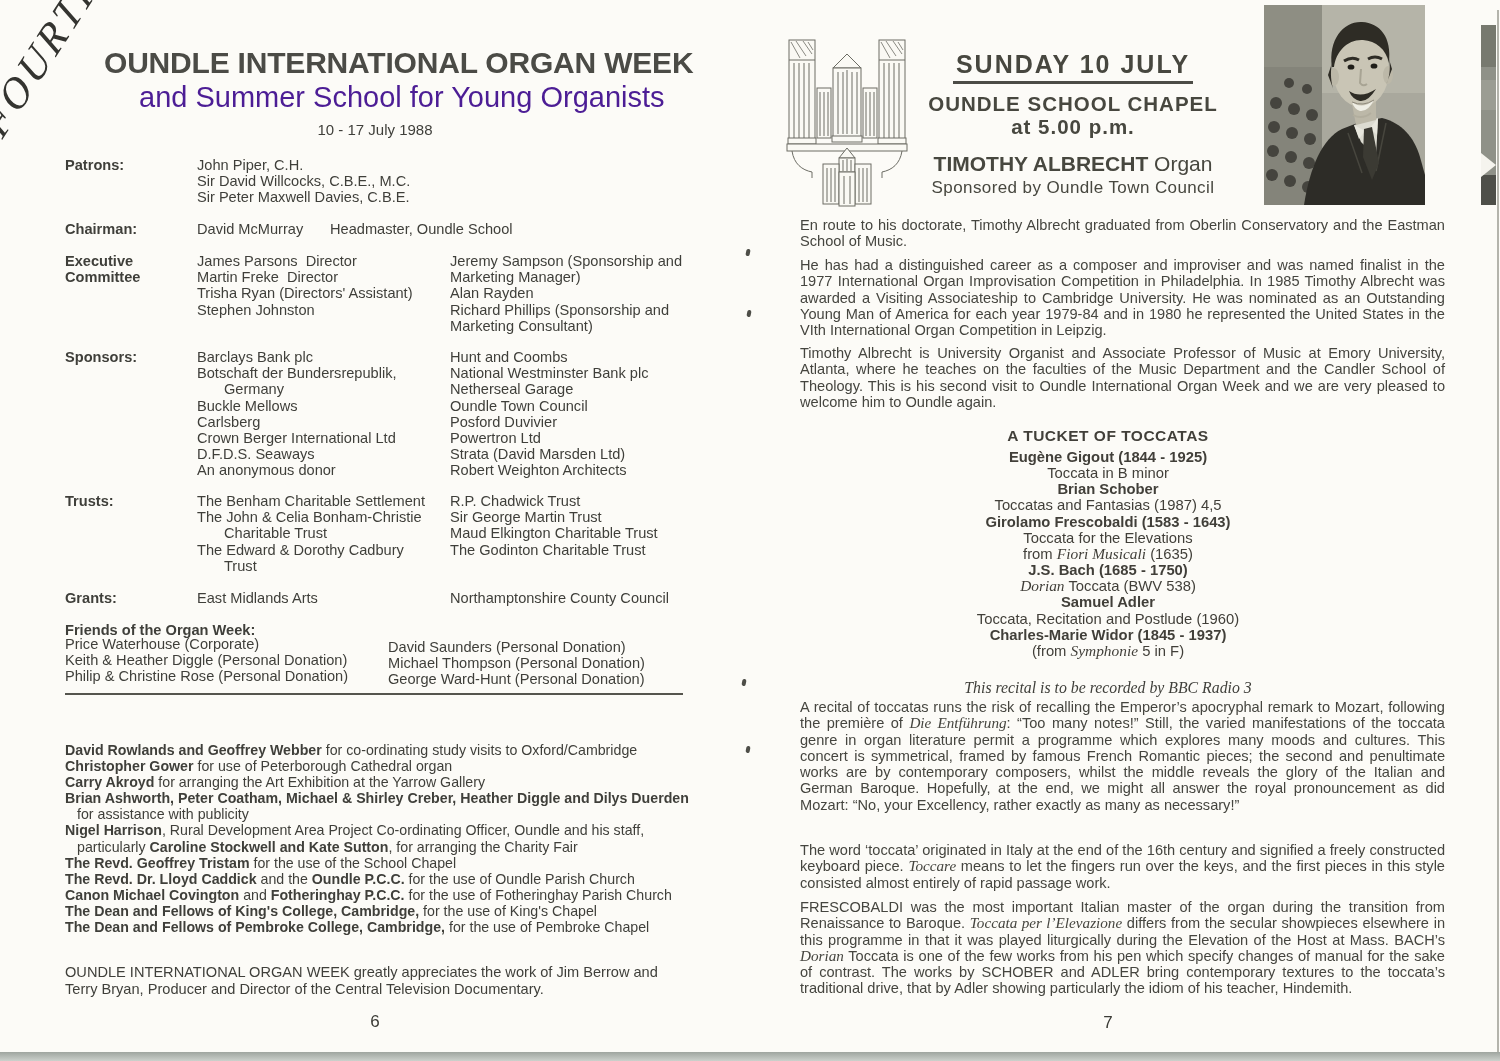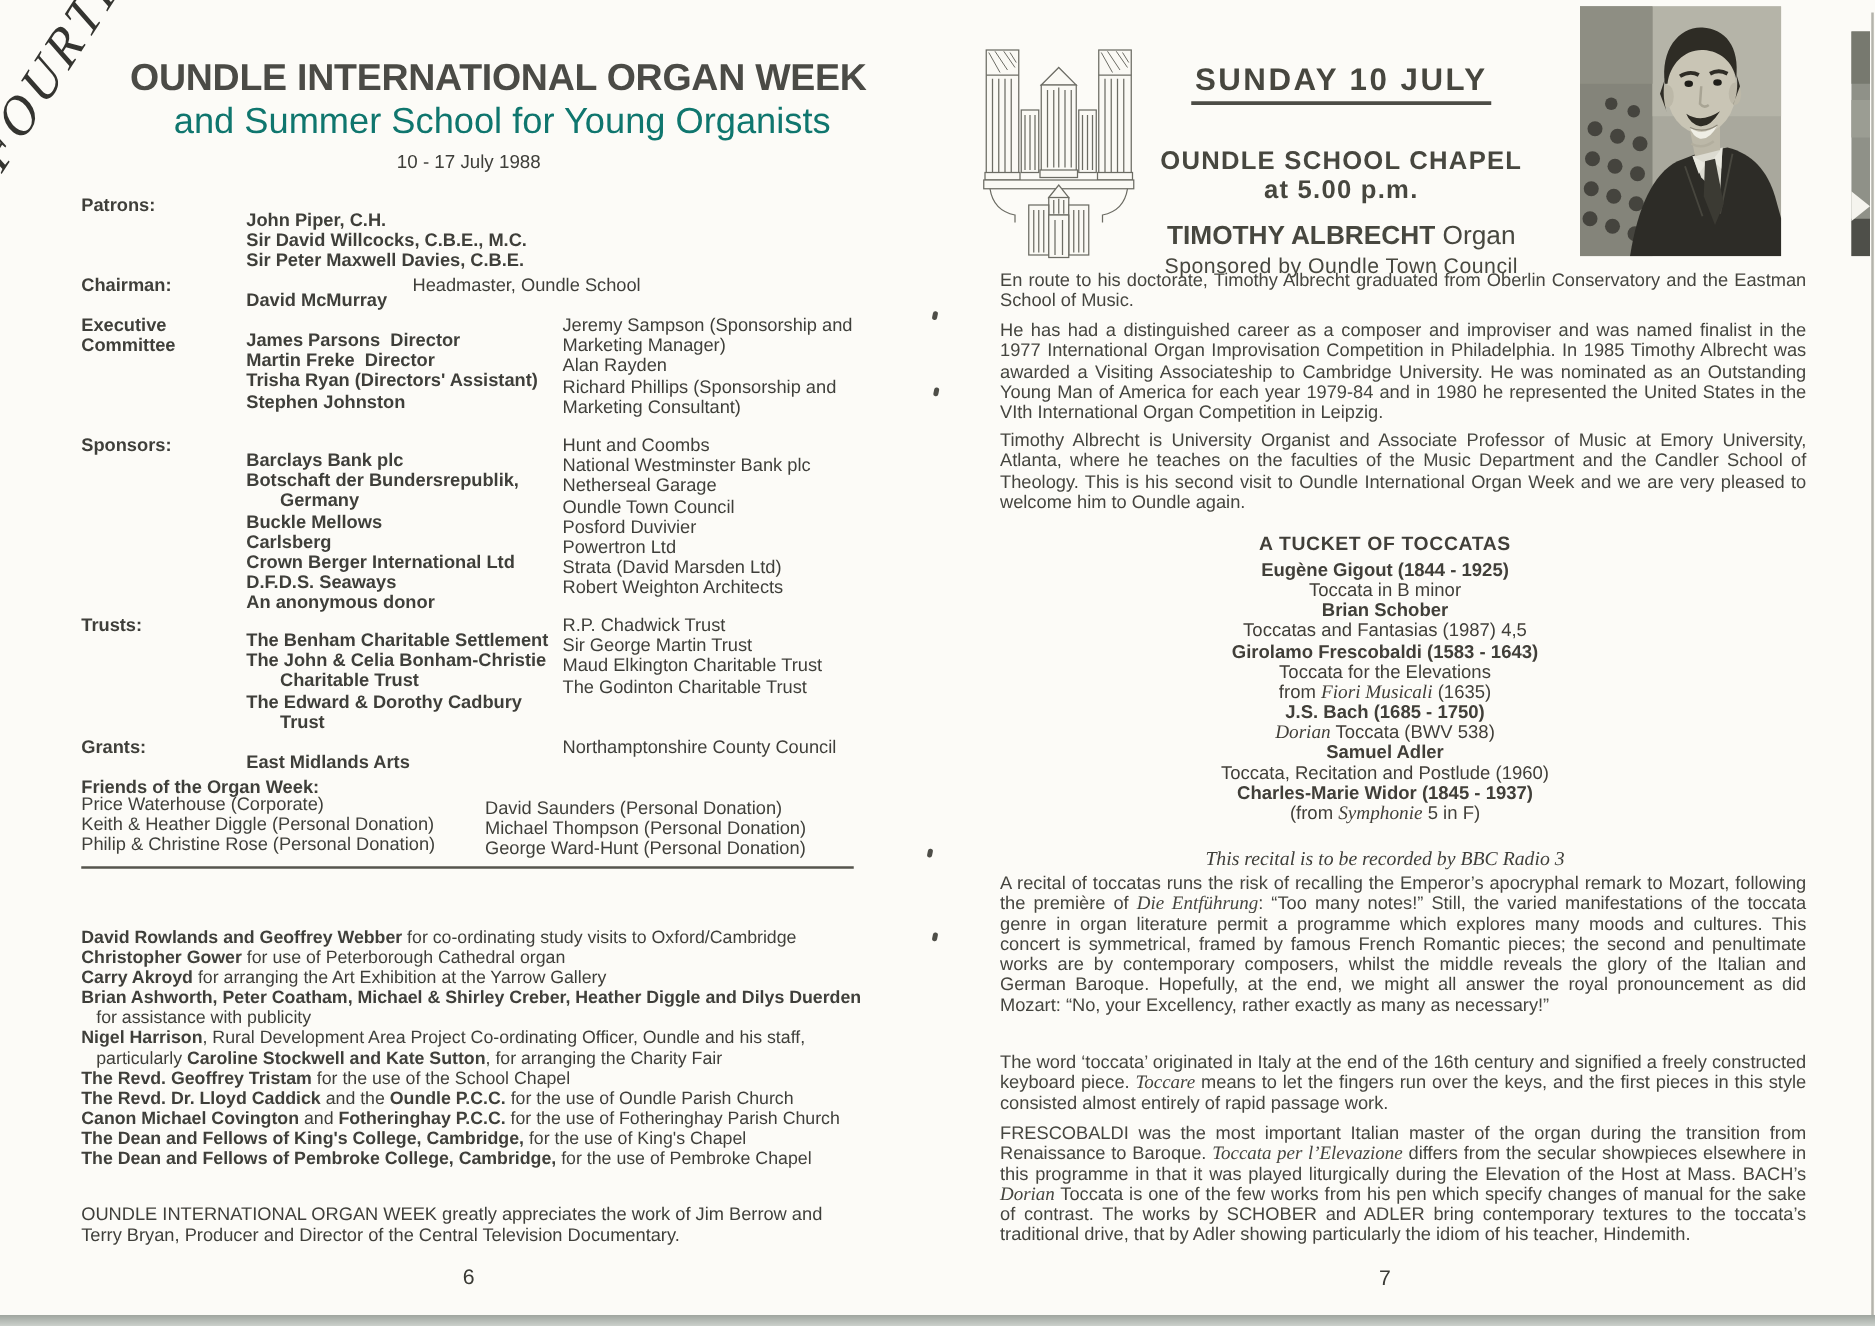--- a/index.html
+++ b/index.html
@@ -7,45 +7,45 @@
           font-family:"Liberation Sans","DejaVu Sans",sans-serif;color:#3f3f3a;}
   .b{font-weight:700;}
   .i{font-style:italic;font-family:"Liberation Serif","DejaVu Serif",serif;font-size:1.04em;}
   
   .stamp{position:absolute;left:10px;top:98px;font-family:"Liberation Serif","DejaVu Serif",serif;
          font-style:italic;font-size:42px;letter-spacing:4px;color:#343430;
          transform:rotate(-57deg) skewX(-6deg);transform-origin:0 100%;white-space:nowrap;}
   .l-title1{position:absolute;left:104px;top:46px;font-size:30px;font-weight:700;
             letter-spacing:-0.2px;color:#4b4b46;white-space:nowrap;}
   .l-title2{position:absolute;left:139px;top:81px;font-size:29px;font-weight:400;
-            color:#0f766e;white-space:nowrap;}
+            color:#4c1d95;white-space:nowrap;}
   .l-dates{position:absolute;left:65px;top:121px;width:620px;text-align:center;font-size:15px;}
   .sec{position:absolute;left:65px;width:640px;font-size:14.6px;}
   .lbl{position:absolute;left:0;top:0;font-weight:700;line-height:16.4px;}
-  .c1{position:absolute;left:132px;top:12px;font-weight:bold;}
+  .c1{position:absolute;left:132px;top:0;}
   .c2{position:absolute;left:385px;top:0;}
   .ln{line-height:16.2px;white-space:pre;}
   .ind{padding-left:27px;}
   .chair-role{position:absolute;left:265px;top:0;white-space:nowrap;}
   .fr-head{font-weight:700;line-height:17px;}
   .fc1{position:absolute;left:0;top:14px;}
   .fc2{position:absolute;left:323px;top:17px;}
   .rule{position:absolute;left:65px;top:693px;width:618px;height:2px;background:#55554e;}
   .grateful-h{position:absolute;left:65px;top:702px;width:630px;font-size:19px;font-weight:700;
               color:#47473f;white-space:nowrap;}
   .glist{position:absolute;left:65px;top:742px;width:632px;font-size:14.2px;}
   .ent{padding-left:12px;text-indent:-12px;line-height:16.1px;}
   .appr{position:absolute;left:65px;top:964px;width:624px;font-size:14.6px;line-height:16.6px;}
   .pageno{position:absolute;font-size:17px;text-align:center;color:#3a3a35;}
   
   .organ{position:absolute;left:786px;top:32px;width:122px;height:178px;}
   .rhead{position:absolute;left:928px;top:50px;width:290px;text-align:center;color:#47473f;}
   .rhead .day{display:inline-block;font-size:25px;font-weight:700;letter-spacing:2px;
               border-bottom:3px solid #4c4c46;padding:0 3px 2px;white-space:nowrap;}
-  .rhead .venue{margin-top:33px;font-size:20.5px;font-weight:700;letter-spacing:1px;line-height:23px;white-space:nowrap;}
+  .rhead .venue{margin-top:8px;font-size:20.5px;font-weight:700;letter-spacing:1px;line-height:23px;white-space:nowrap;}
   .rhead .time{font-size:20.5px;font-weight:700;letter-spacing:1px;line-height:23px;}
   .rhead .perf{margin-top:14px;font-size:21px;white-space:nowrap;}
   .rhead .perf .nm{font-weight:700;}
   .rhead .spons{font-size:17px;letter-spacing:0.4px;margin-top:2px;white-space:nowrap;}
   .photo{position:absolute;left:1264px;top:5px;width:161px;height:200px;}
   .rp{position:absolute;left:800px;width:645px;font-size:14.6px;line-height:16.3px;
       text-align:justify;color:#45453f;}
   .prog{position:absolute;left:800px;width:616px;text-align:center;color:#413f39;}
   .prog-title{font-size:15.5px;font-weight:700;letter-spacing:0.5px;}
   .pln{line-height:16.15px;font-size:14.8px;}

